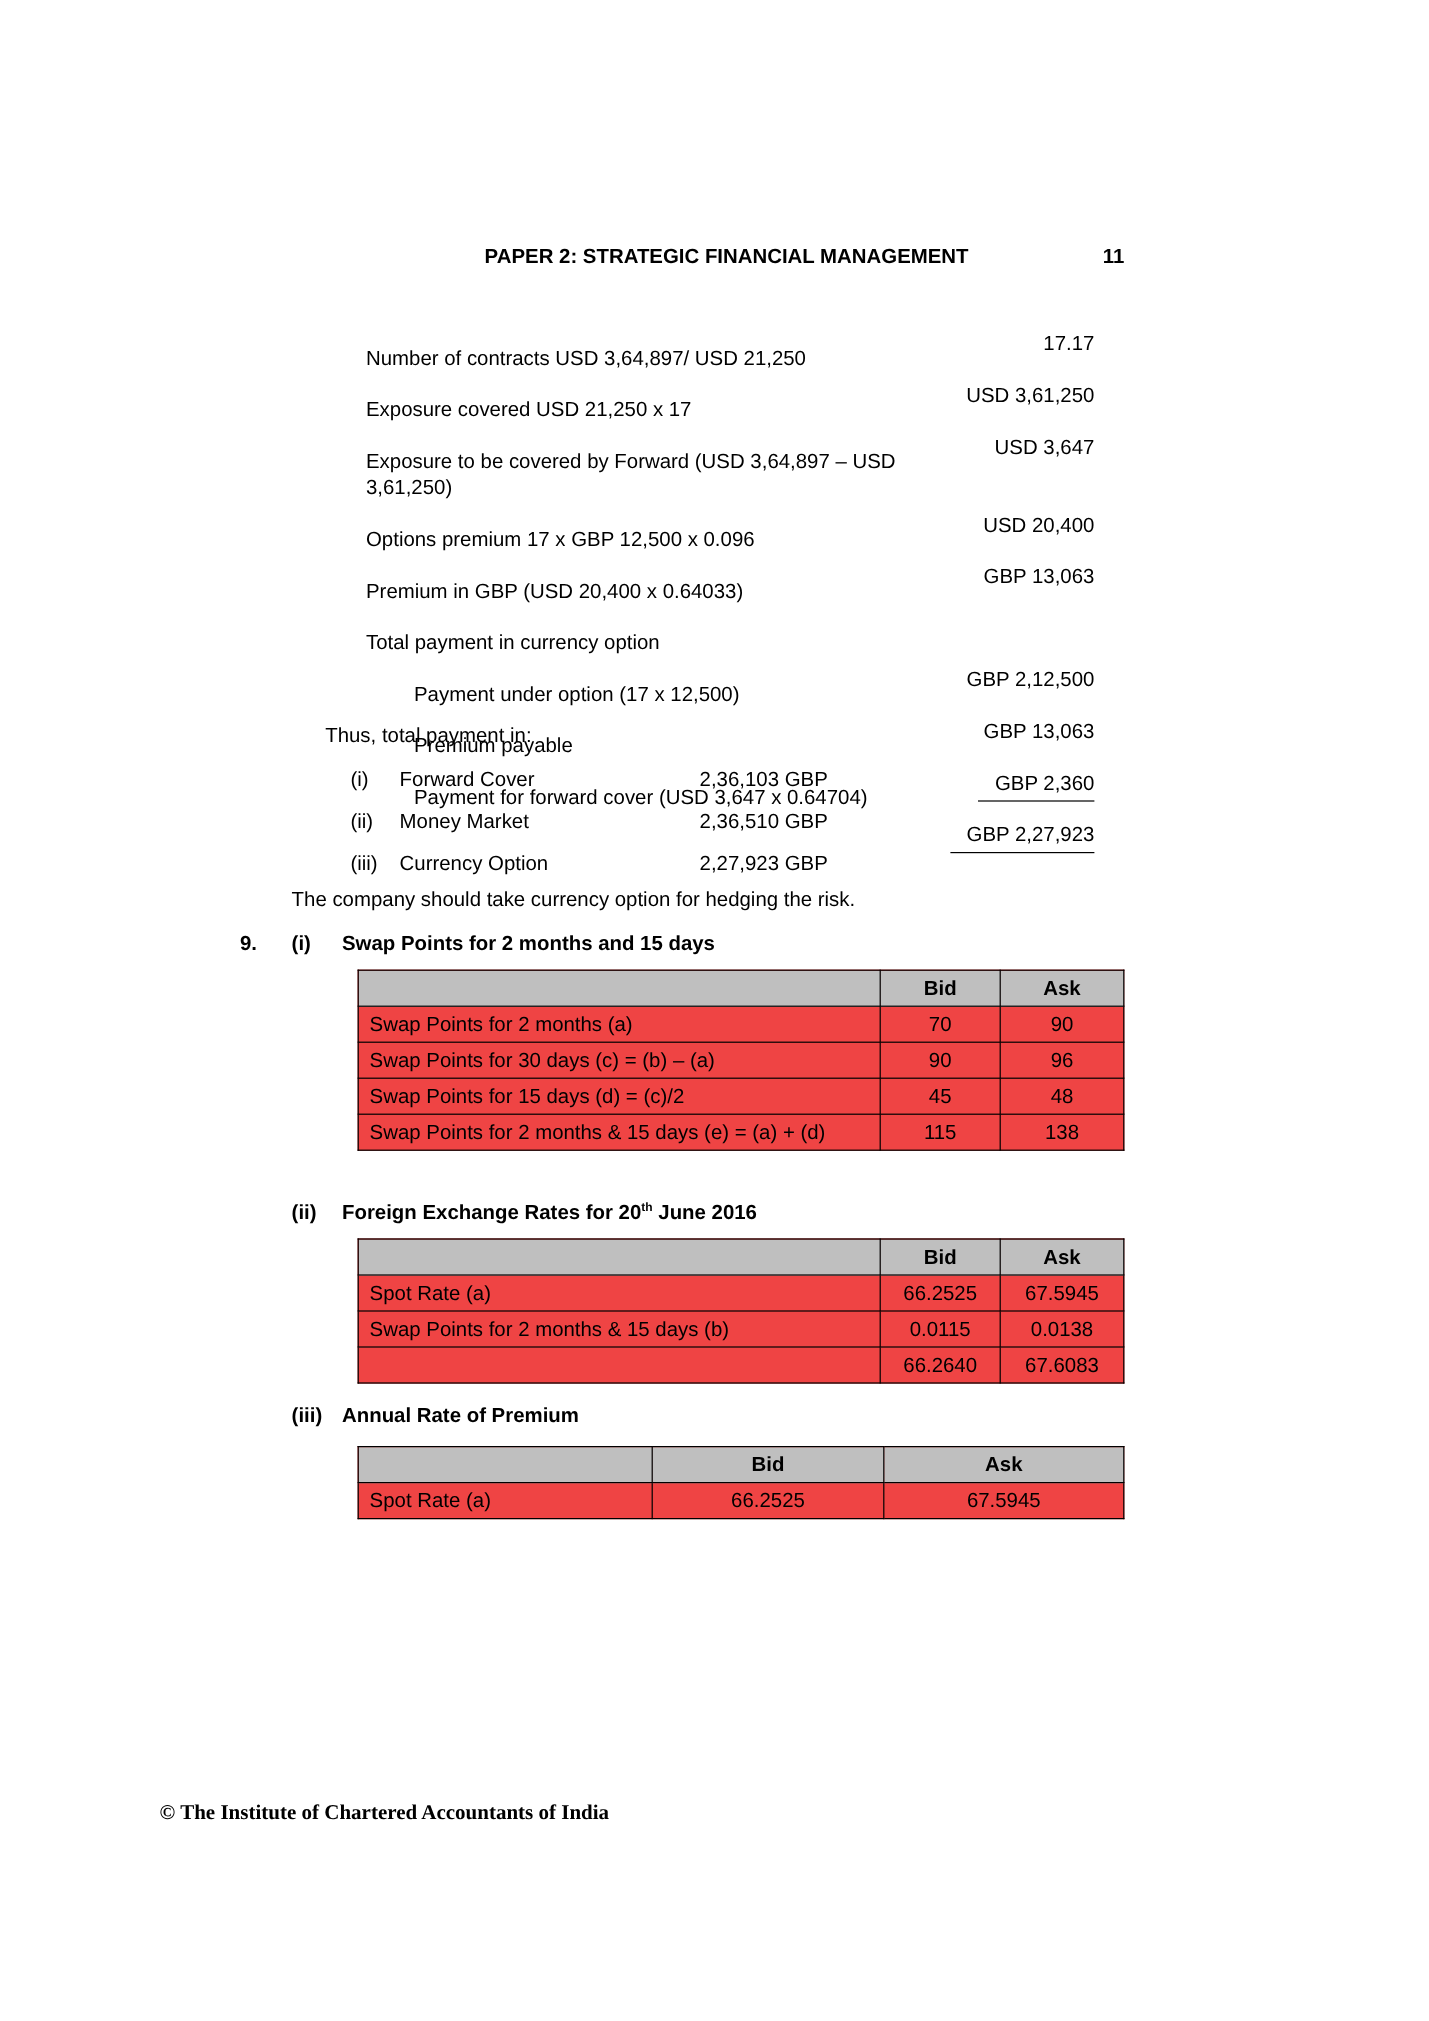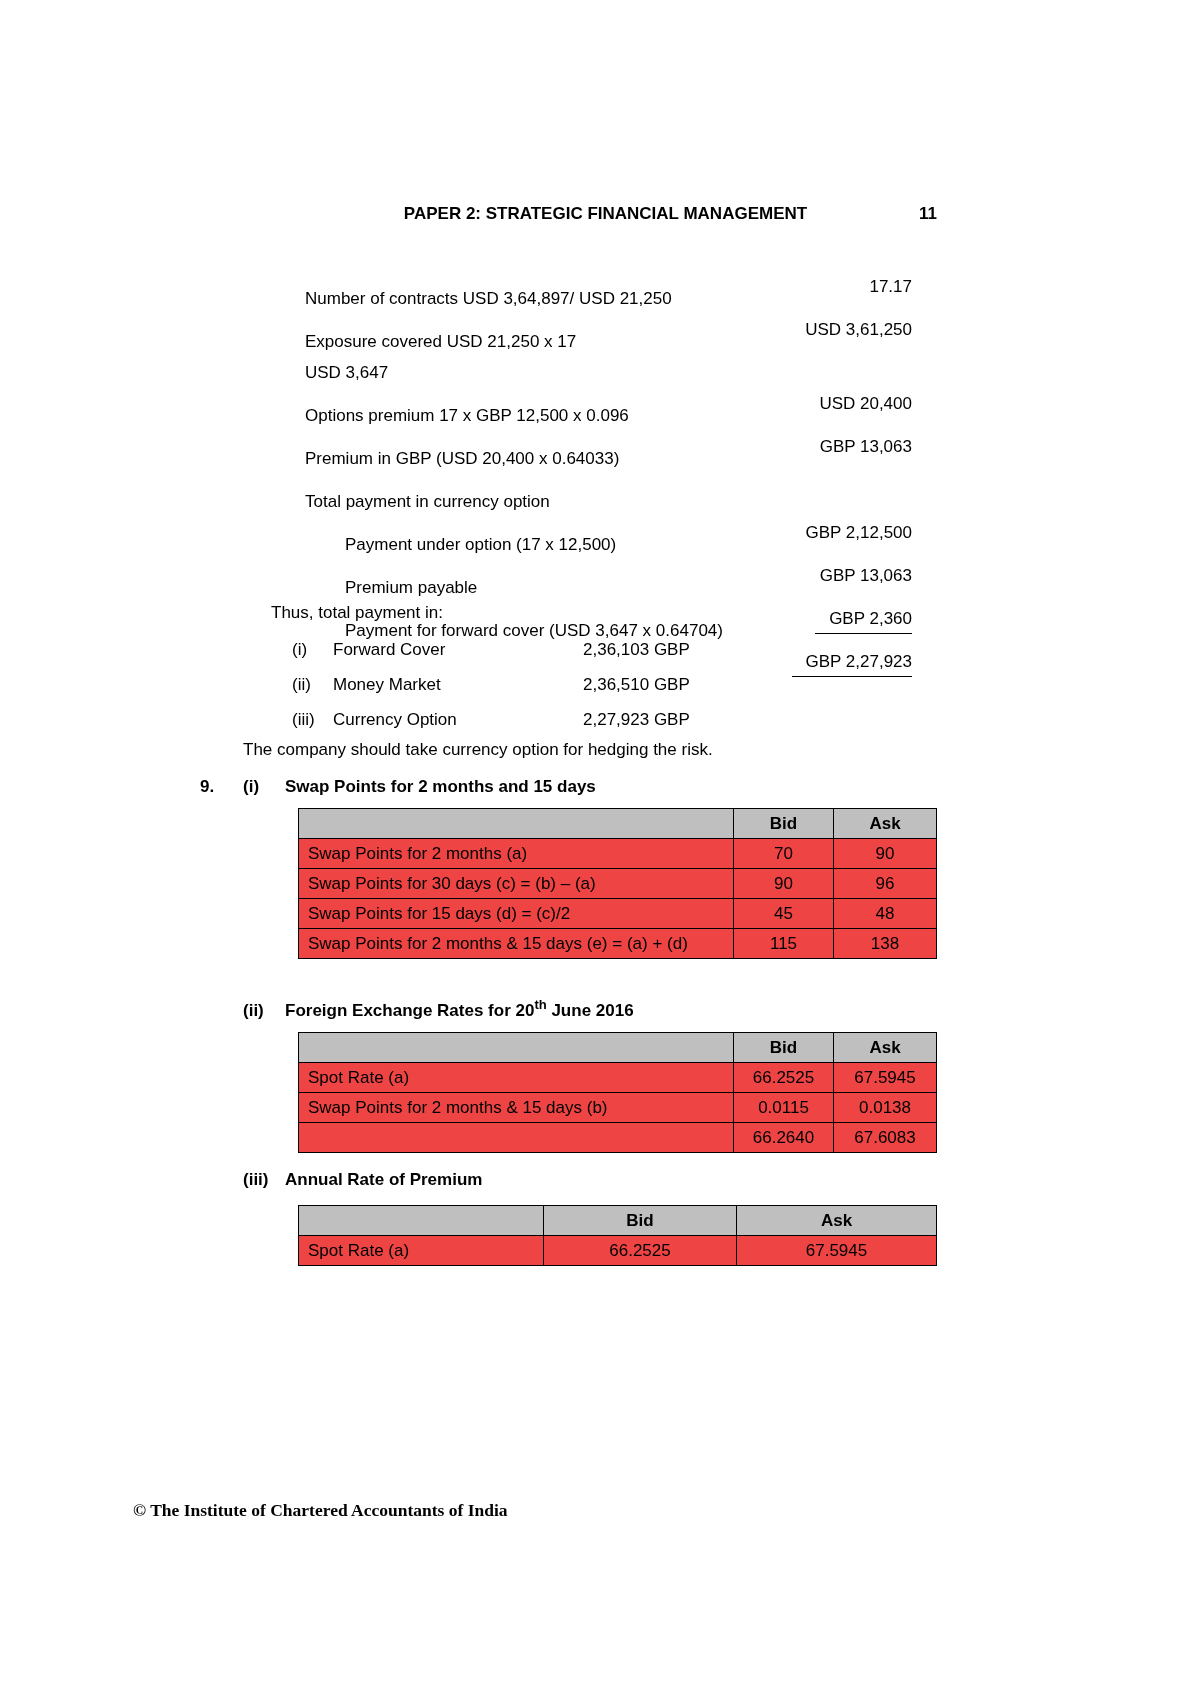--- a/index.html
+++ b/index.html
@@ -41,21 +41,21 @@
 
   .conclusion { top: 739px; left: 243px; line-height: 22px; }
 
   
   .sec9-head { top: 776px; left: 200px; display: flex; font-weight: bold; line-height: 22px; }
   .s9-num { width: 43px; flex: none; }
   .sub-marker { width: 42px; flex: none; }
   .subsec-head { display: flex; font-weight: bold; line-height: 22px; }
   .sec-ii { top: 1000px; left: 243px; }
   .sec-iii { top: 1169px; left: 243px; }
-  sup { font-size: 13px; line-height: 0; }
+  sup { font-size: 10px; line-height: 0; }
 
   
   .data-table { border-collapse: collapse; table-layout: fixed; width: 638px; font-size: 17px; background: #ef4444; }
   .data-table th, .data-table td { border: 1px solid #000; padding: 3px 9px; height: 30px; vertical-align: middle; }
   .data-table th { background: var(--table-header-bg, #bfbfbf); font-weight: bold; text-align: center; }
   .data-table td { text-align: center; }
   .data-table .label-col { text-align: left; }
   .t1 { top: 808px; left: 298px; }
   .t2 { top: 1032px; left: 298px; }
   .t3 { top: 1205px; left: 298px; }
@@ -76,20 +76,21 @@
   <section class="abs calc-block">
     <div class="calc-row">
       <span class="calc-label">Number of contracts USD 3,64,897/ USD 21,250</span>
       <span class="calc-value">17.17</span>
     </div>
     <div class="calc-row">
       <span class="calc-label">Exposure covered USD  21,250 x 17</span>
       <span class="calc-value">USD 3,61,250</span>
     </div>
     <div class="calc-row">
+      <span class="calc-label">Exposure to be covered by Forward (USD 3,64,897 – USD 3,61,250)</span>
       <span class="calc-value">USD 3,647</span>
     </div>
     <div class="calc-row">
       <span class="calc-label">Options premium 17 x GBP 12,500 x 0.096</span>
       <span class="calc-value">USD 20,400</span>
     </div>
     <div class="calc-row">
       <span class="calc-label">Premium in GBP (USD 20,400 x 0.64033)</span>
       <span class="calc-value">GBP 13,063</span>
     </div>

